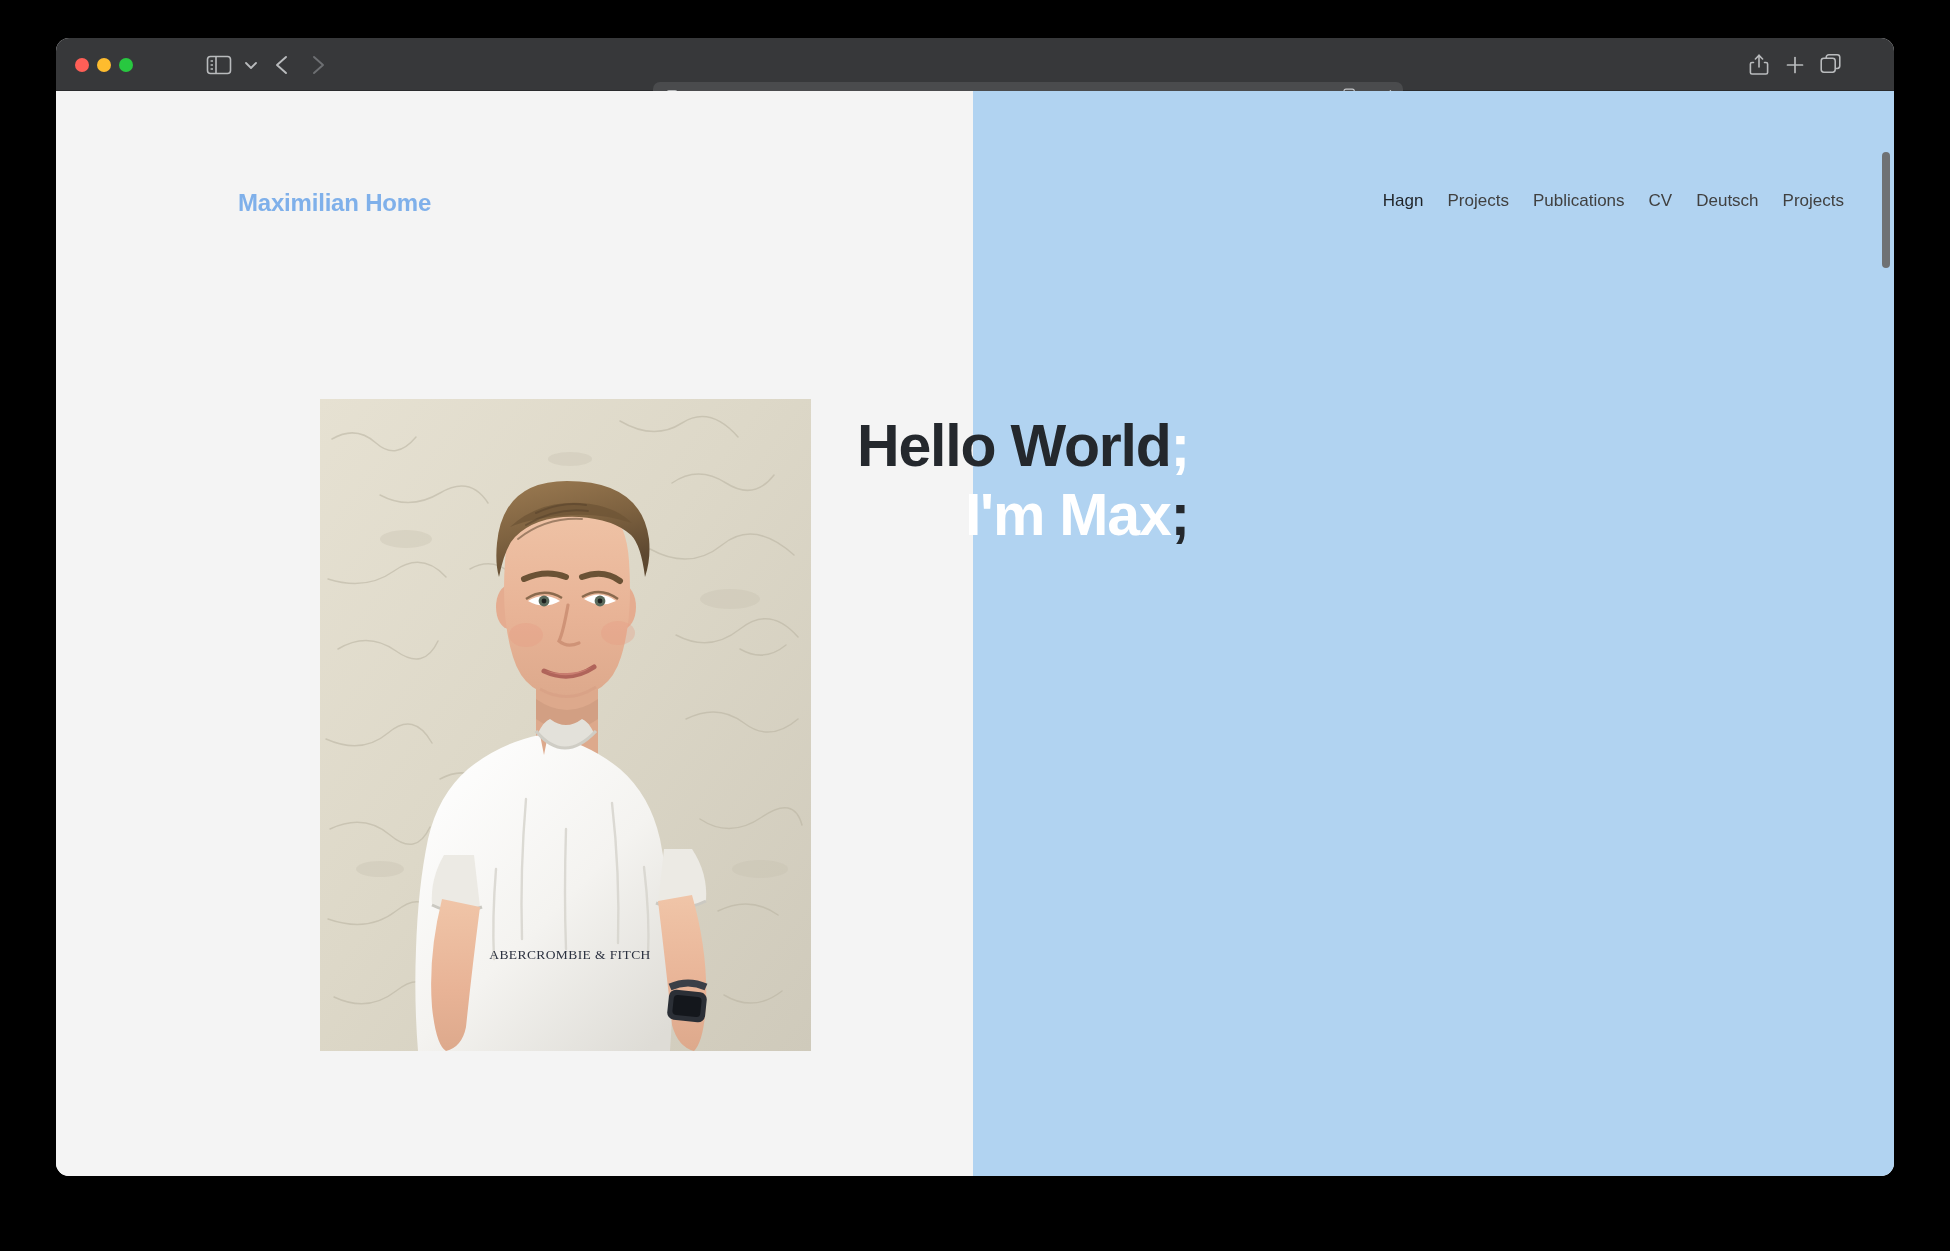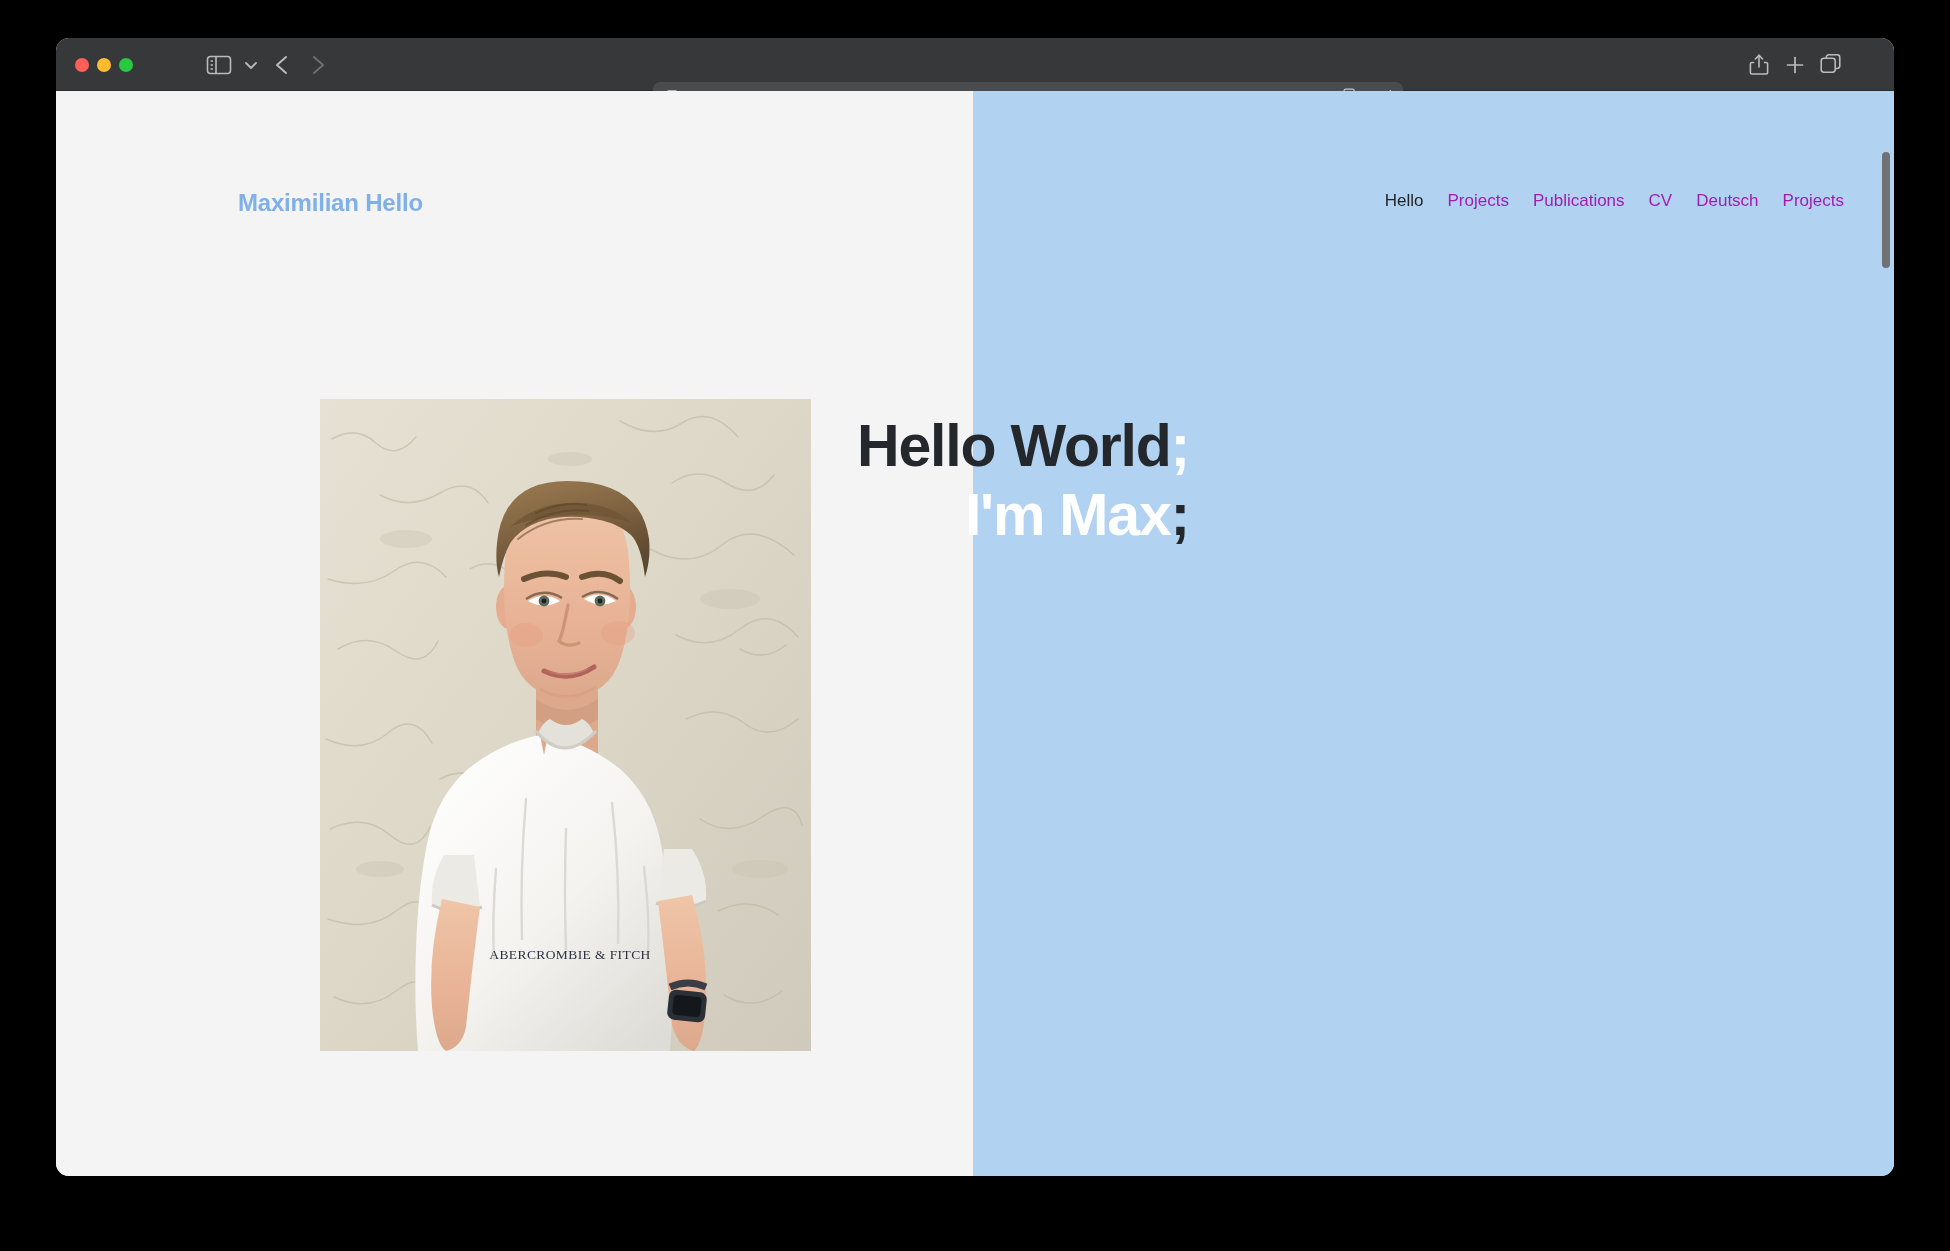--- a/index.html
+++ b/index.html
@@ -105,21 +105,21 @@
     color: #7fb0ea; letter-spacing: -0.2px;
     white-space: nowrap;
   }
 
   
   #site-nav {
     position: absolute; right: 50px; top: 100px;
     display: flex; align-items: center; gap: 24px;
   }
   .nav-link {
-    font-size: 17px; color: #a21caf; white-space: nowrap;
+    font-size: 17px; color: #404040; white-space: nowrap;
     text-decoration: none; cursor: pointer;
   }
   .nav-link.active { color: #1f2328; }
 
   
   #portrait-photo {
     position: absolute;
     left: 264px; top: 308px;
     width: 491px; height: 652px;
     overflow: hidden;
@@ -256,21 +256,21 @@
         <rect x="3.2" y="6.2" width="14" height="14" rx="2.6"></rect>
         <path d="M8.2 6.2V5.4a2.6 2.6 0 0 1 2.6-2.6h8.4a2.6 2.6 0 0 1 2.6 2.6v8.4a2.6 2.6 0 0 1-2.6 2.6h-1.4"></path>
       </svg>
     </div>
   </div>
 
   <div id="page">
 
     <div id="left-panel">
 
-      <div id="site-logo">Maximilian Hello</div>
+      <div id="site-logo">Maximilian Home</div>
 
       <div id="portrait-photo">
         <svg viewBox="0 0 491 652" preserveAspectRatio="xMidYMid slice">
           <defs>
             <linearGradient id="wallGrad" x1="0" y1="0" x2="1" y2="1">
               <stop offset="0%" stop-color="#e6e1d2"></stop>
               <stop offset="45%" stop-color="#ddd8c8"></stop>
               <stop offset="100%" stop-color="#cfcabb"></stop>
             </linearGradient>
             <linearGradient id="skinGrad" x1="0" y1="0" x2="0" y2="1">
@@ -417,21 +417,21 @@
           <path d="M220 290 q28 16 56 -2" fill="none" stroke="#d79f84" stroke-width="3" opacity="0.7"></path>
           <ellipse cx="206" cy="236" rx="17" ry="12" fill="#e79a84" opacity="0.33"></ellipse>
           <ellipse cx="298" cy="234" rx="17" ry="12" fill="#e79a84" opacity="0.33"></ellipse>
         </svg>
       </div>
     </div>
 
     <div id="right-panel">
 
       <nav id="site-nav">
-        <a class="nav-link active">Hello</a>
+        <a class="nav-link active">Hagn</a>
         <a class="nav-link">Projects</a>
         <a class="nav-link">Publications</a>
         <a class="nav-link">CV</a>
         <a class="nav-link">Deutsch</a>
         <a class="nav-link">Projects</a>
       </nav>
 
       <div id="hero-headings">
         <div class="hero-line" id="hero-line-1"><span class="ink-dark">Hello World</span><span class="ink-light">;</span></div>
         <div class="hero-line" id="hero-line-2"><span class="ink-light">I'm Max</span><span class="ink-dark">;</span></div>

